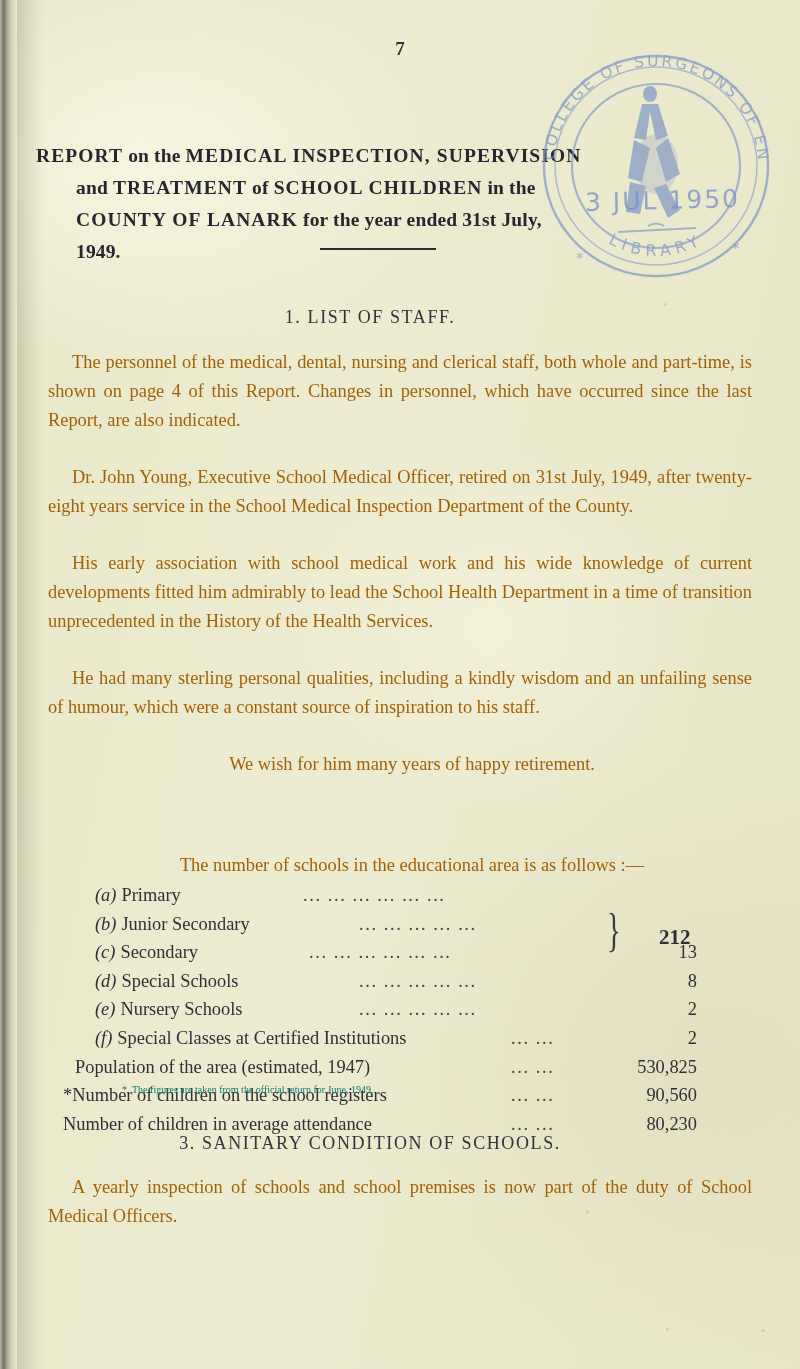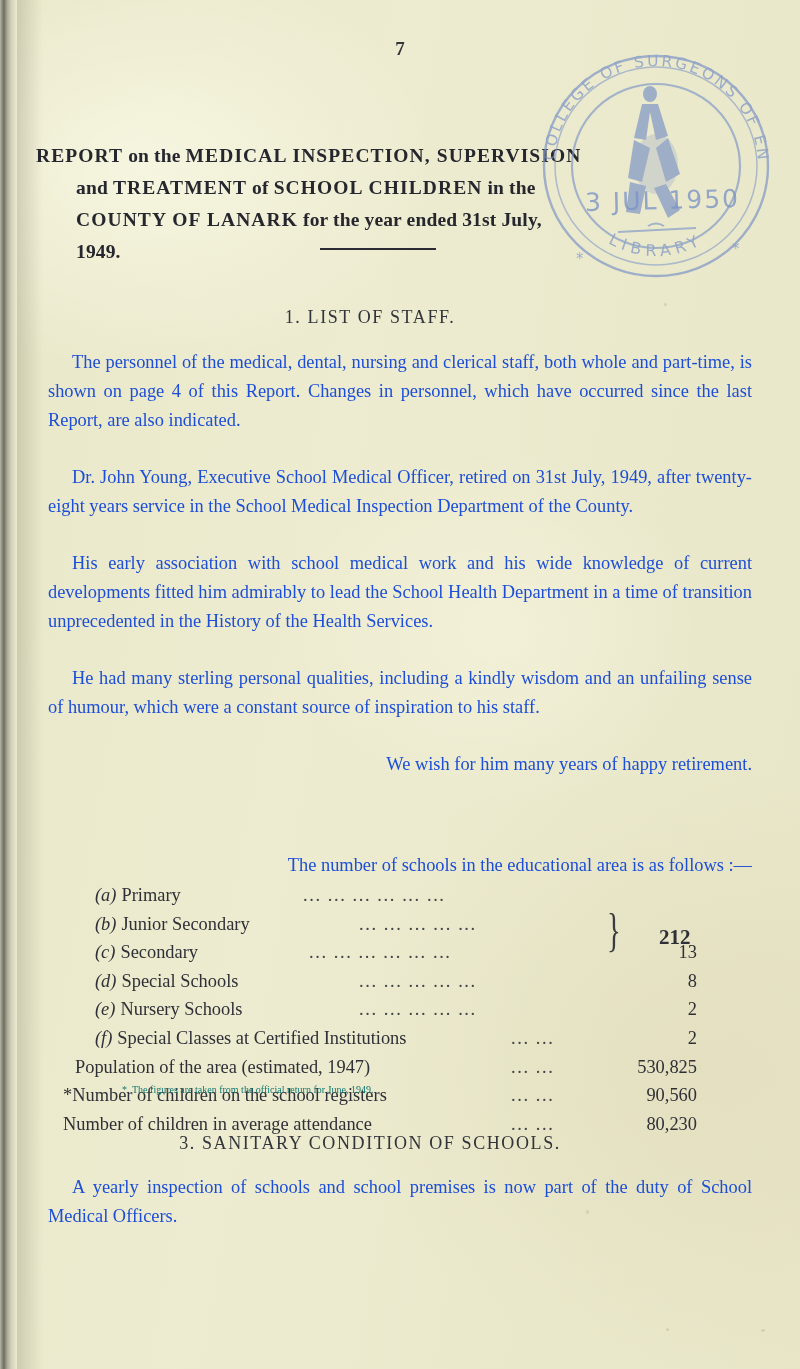--- a/index.html
+++ b/index.html
@@ -114,24 +114,24 @@
 
   
   .para {
     position: absolute;
     left: 48px;
     width: 704px;
     font-size: 18.4px;
     line-height: 28.8px;
     text-align: justify;
     text-justify: inter-word;
-    color: #1d4ed8;
+    color: #a16207;
     text-indent: 24px;
   }
-  .para.nojust { text-align: right; }
+  .para.nojust { text-align: center; }
 
   
   .stats {
     position: absolute;
     left: 41px;
     top: 840px;
     width: 704px;
     font-size: 18.4px;
     color: #2f3037;
   }

